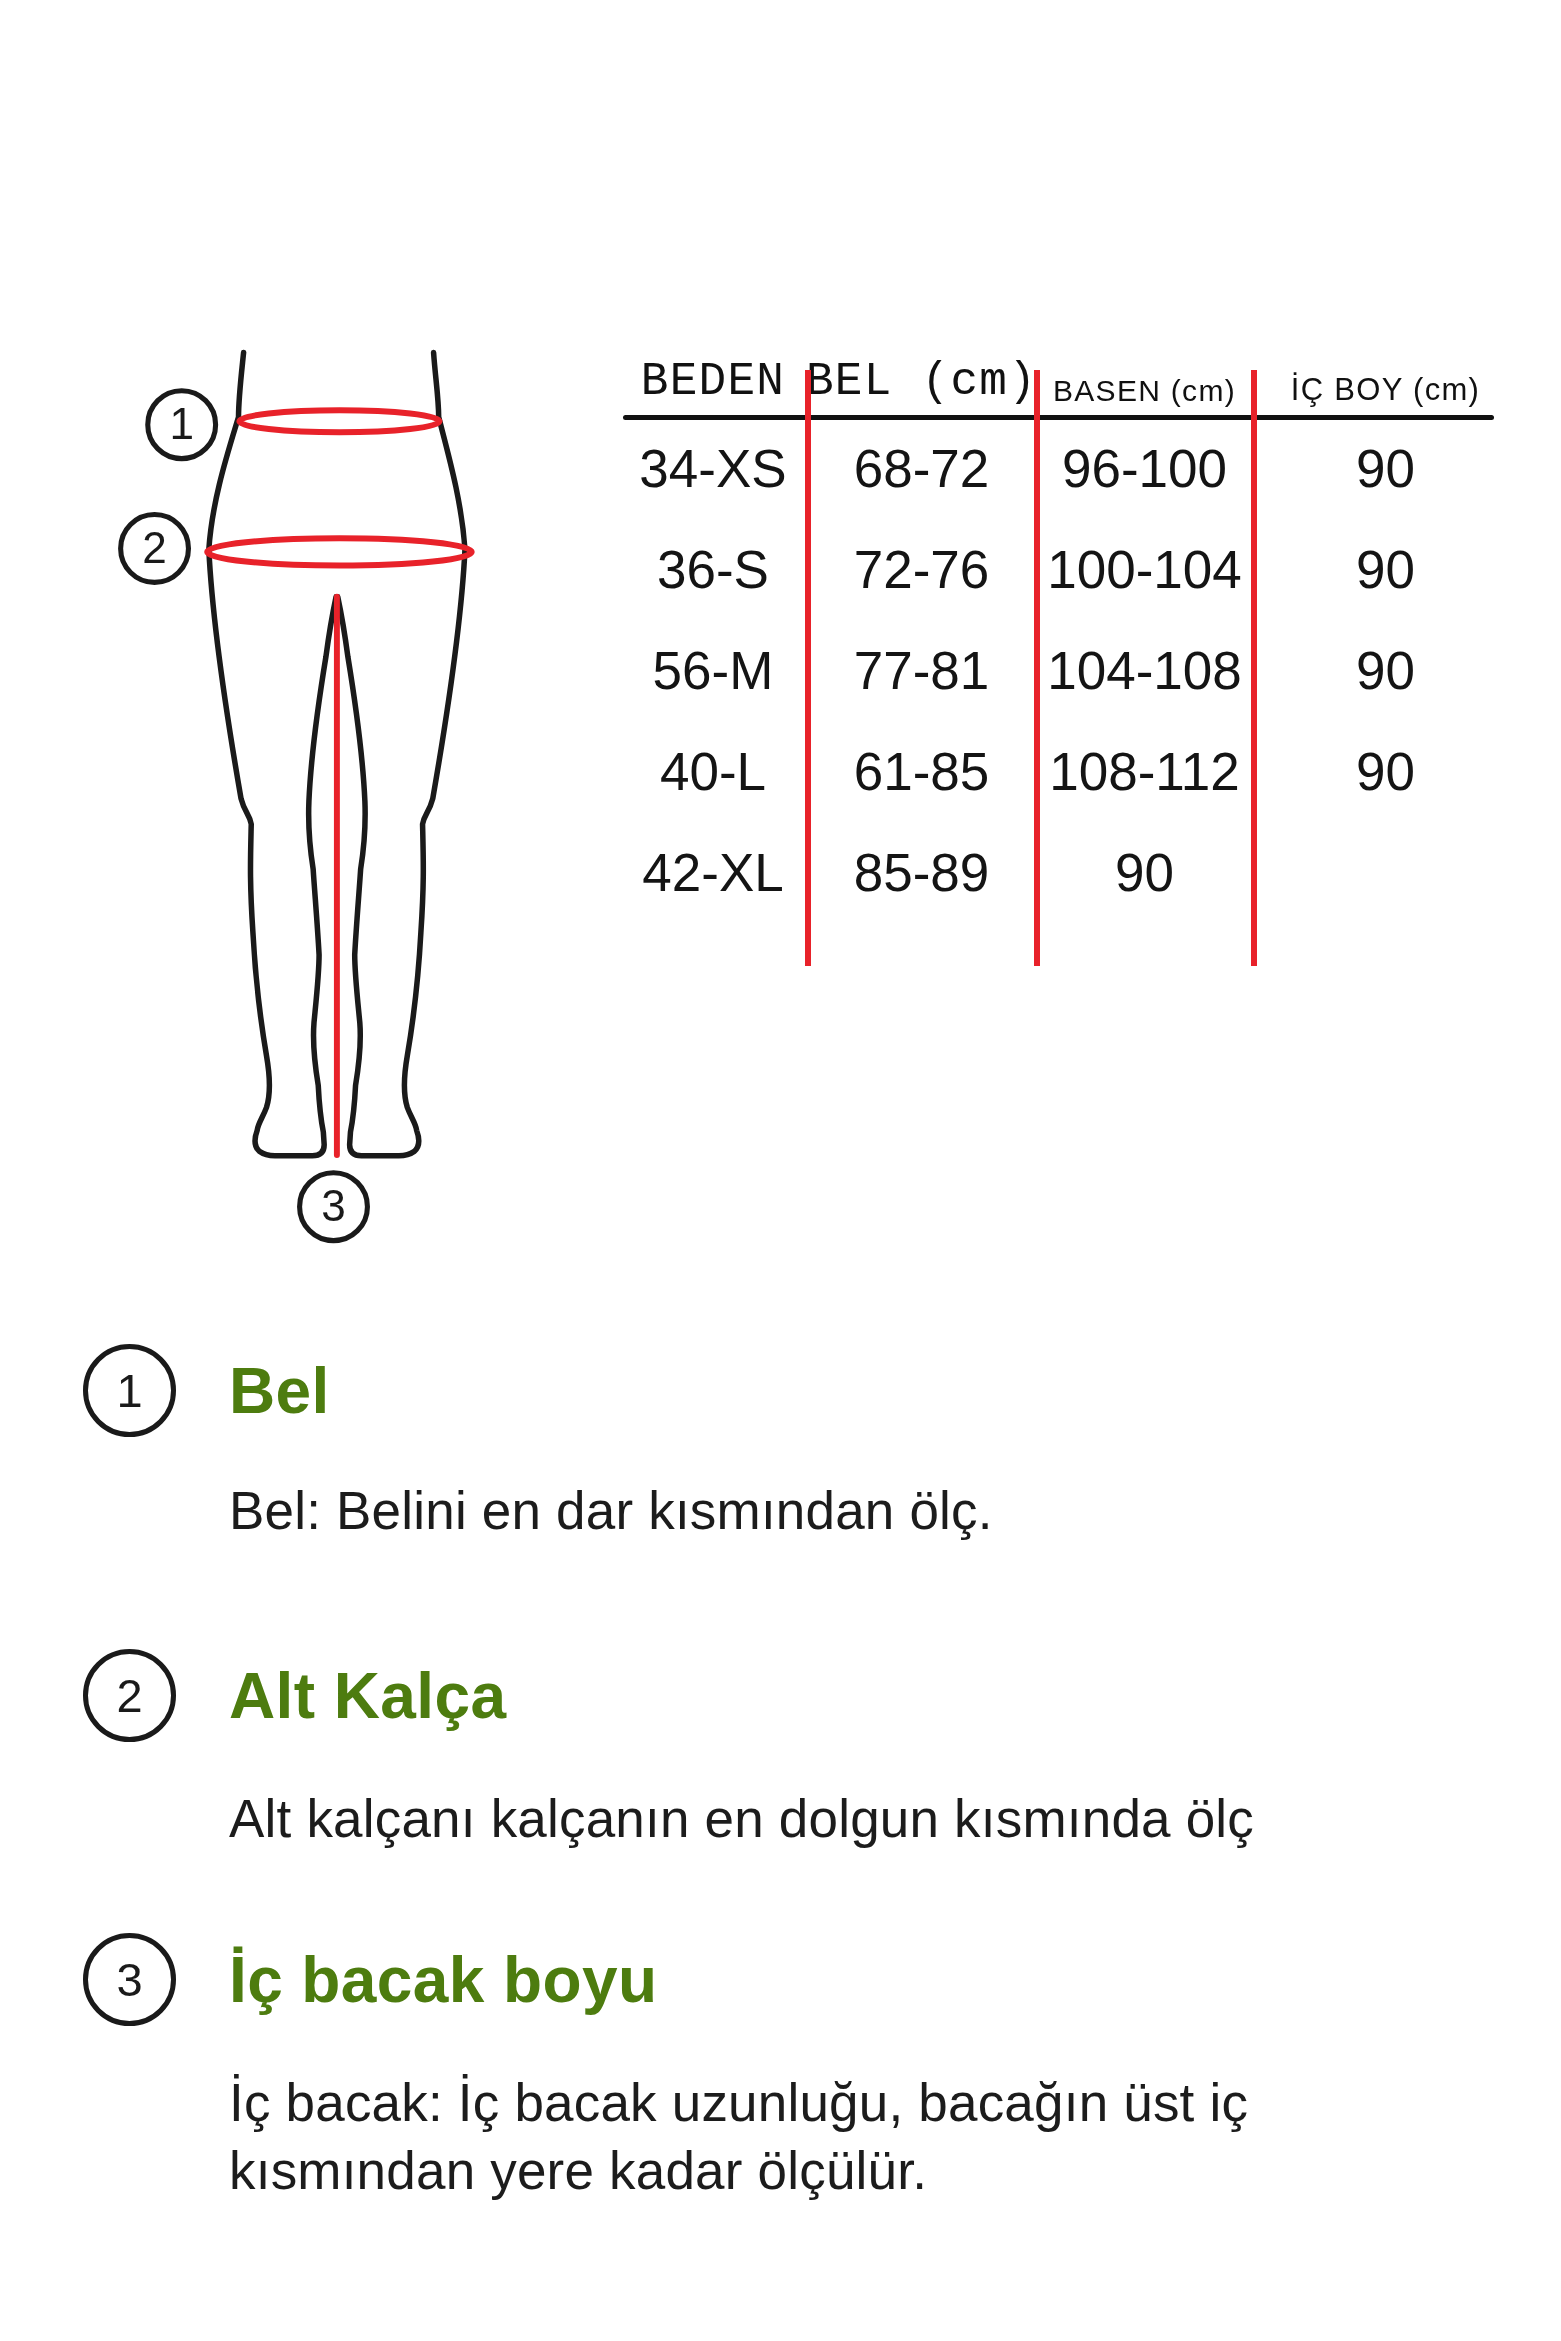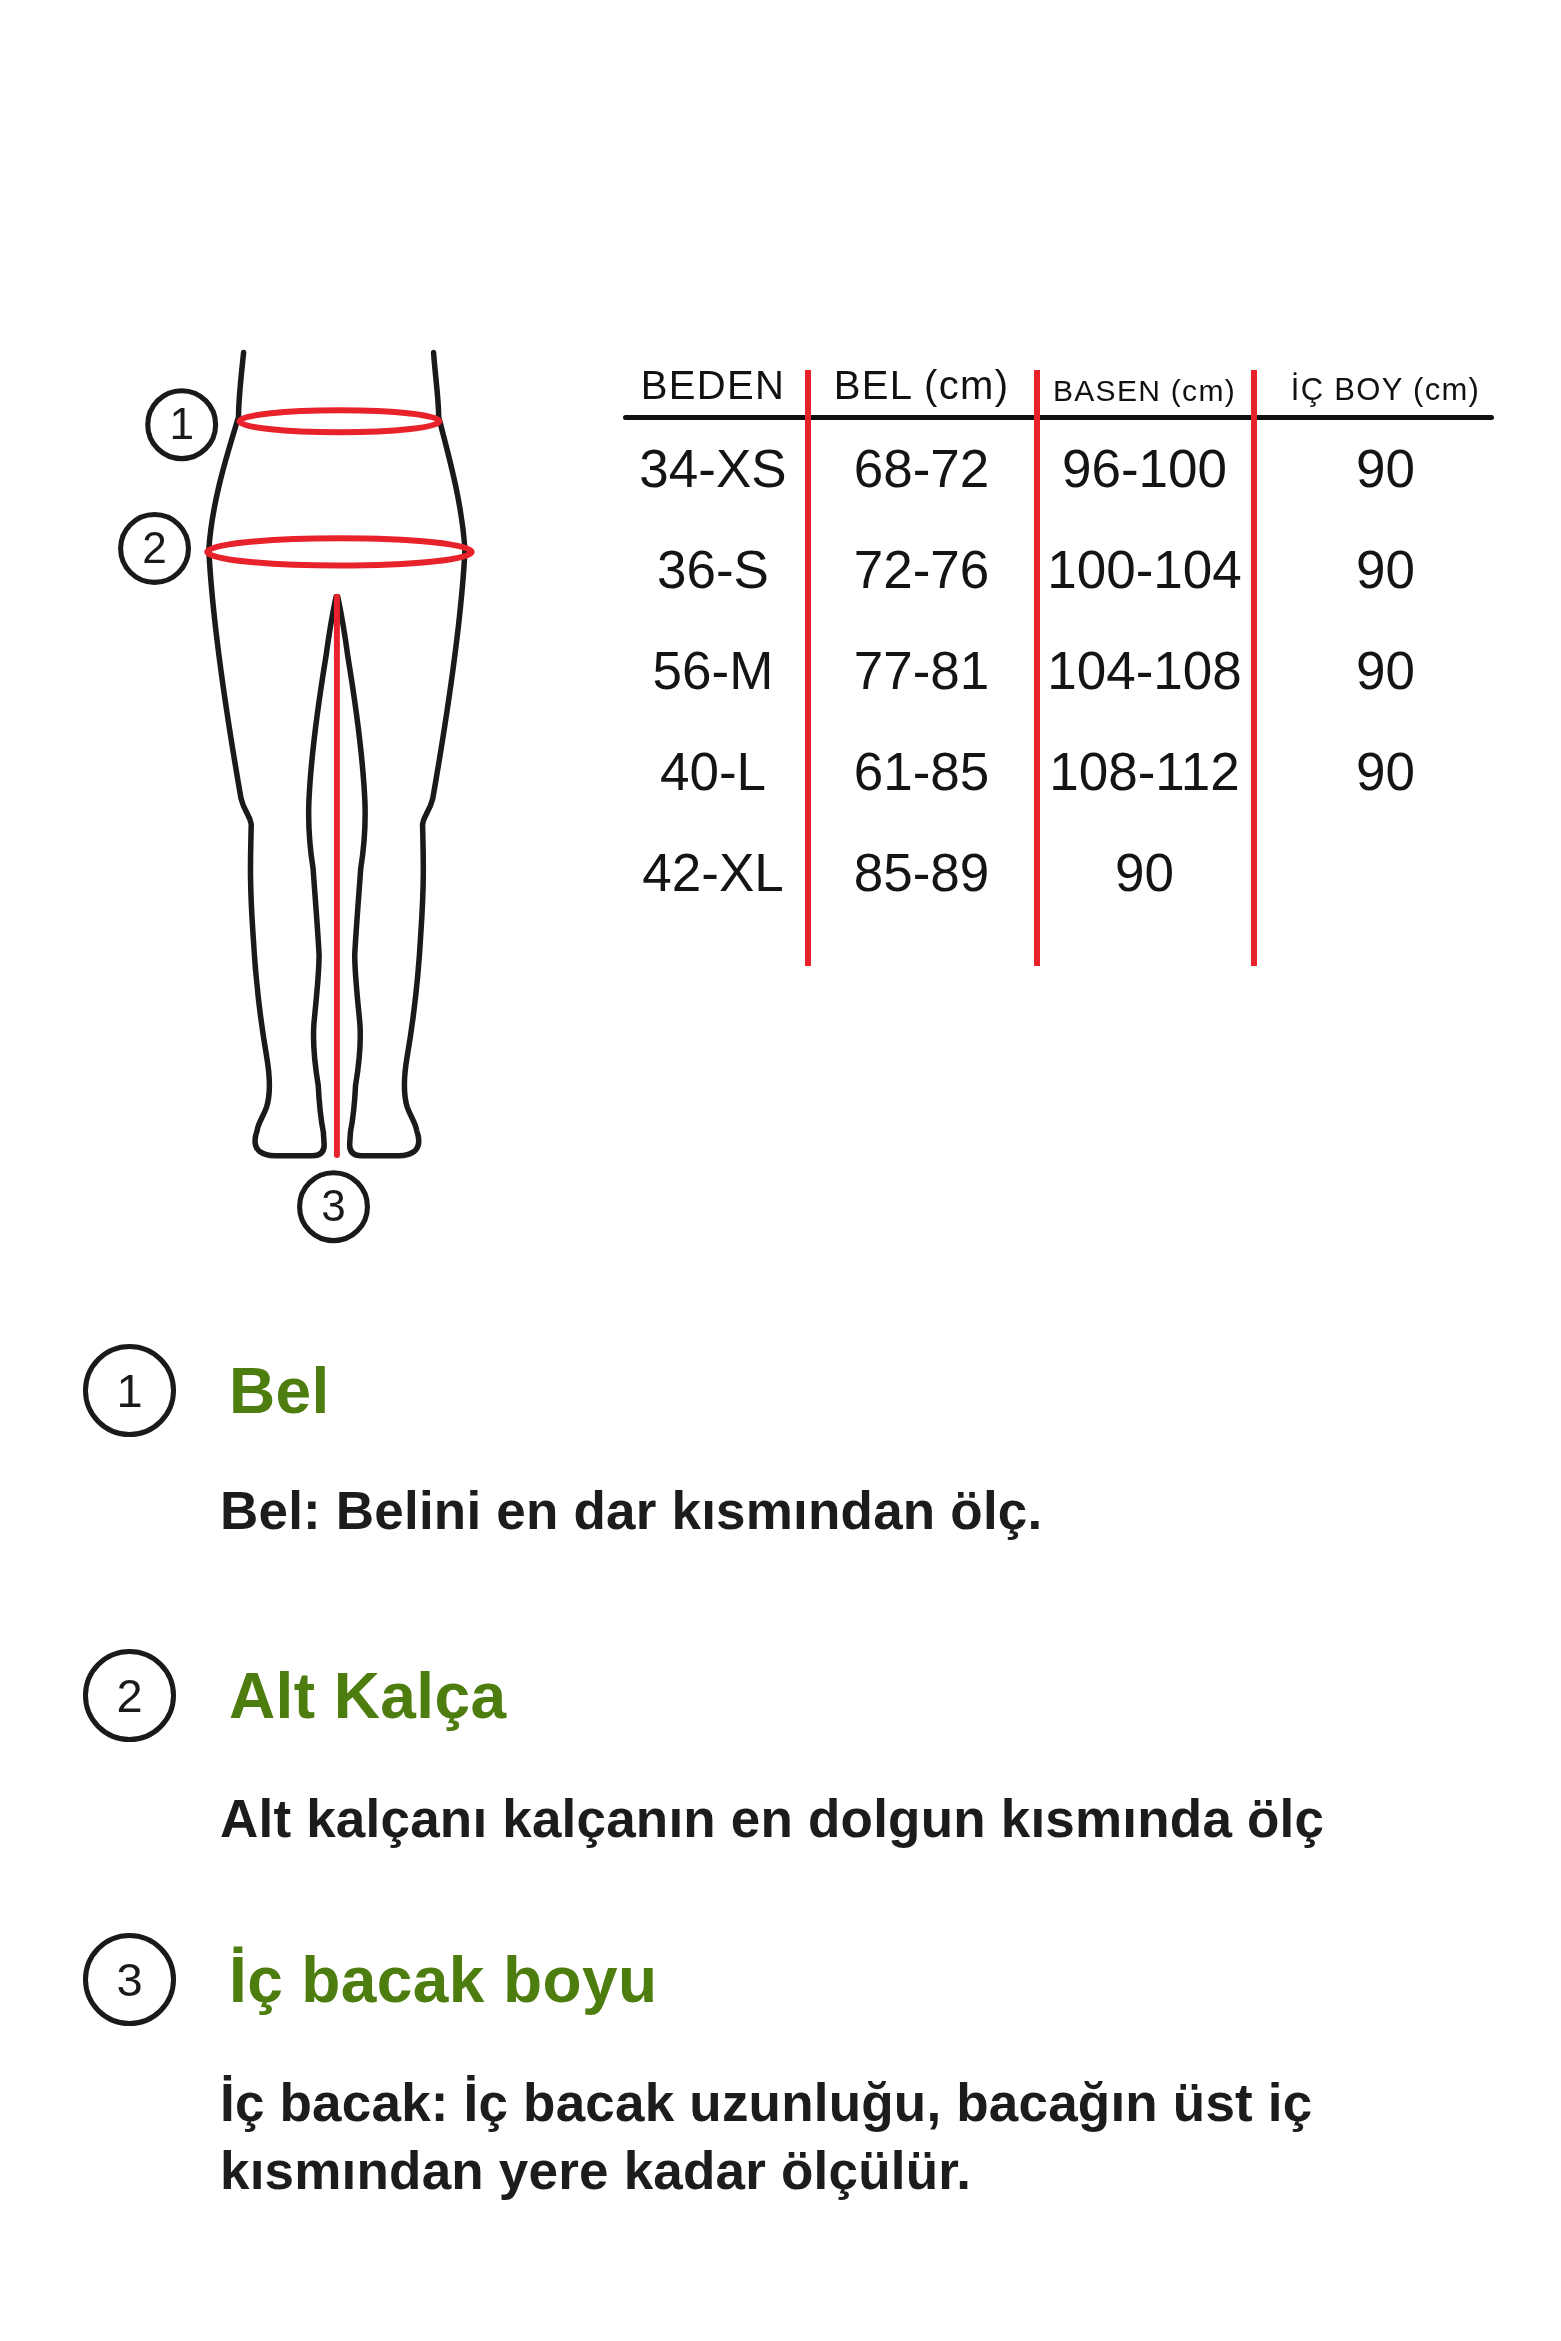--- a/index.html
+++ b/index.html
@@ -18,21 +18,21 @@
   }
   .size-table .cell{
     display:flex;align-items:center;justify-content:center;
     font-size:53px;font-weight:400;color:#141414;white-space:nowrap;
   }
   .size-table .hcell{
     display:flex;align-items:flex-end;justify-content:center;
     padding-bottom:10.2px;font-weight:400;letter-spacing:1.3px;color:#111;
     white-space:nowrap;
   }
-  .h-c0,.h-c1{font-size:40px;}
+  .h-c0,.h-c1{font-size:46px;font-family:Liberation Mono, monospace;}
   .h-c2{font-size:30px;}
   .h-c3{font-size:31px;}
   .table-rule{
     position:absolute;left:4.2px;top:59px;width:871px;height:5.1px;
     background:#111;border-radius:2.5px;
   }
   .red-divider{
     position:absolute;top:14.4px;height:596px;width:6px;background:var(--red,#e8222a);
   }
   .red-divider.d1{left:186px;}
@@ -46,21 +46,21 @@
     width:83px;height:83px;border:5.1px solid #1a1a1a;border-radius:50%;
     display:flex;align-items:center;justify-content:center;
     font-size:47px;font-weight:500;color:#1a1a1a;flex:0 0 auto;
     background:#fff;
   }
   .legend-item .legend-title{
     margin-left:53px;font-size:64px;font-weight:600;letter-spacing:0.4px;color:#4d7c0f;
     white-space:nowrap;
   }
   .legend-desc{
-    position:absolute;left:220px;font-size:53px;font-weight:700;color:#1c1c1c;
+    position:absolute;left:229px;font-size:53px;font-weight:400;color:#1c1c1c;
     line-height:68px;letter-spacing:0.2px;max-width:1255px;
   }
   .li-1{top:1344px;}  .ld-1{top:1477px;}
   .li-2{top:1649px;}  .ld-2{top:1785px;}
   .li-3{top:1933px;}  .ld-3{top:2069px;}
 </style>
 </head>
 <body>
 
 <div class="figure-wrap">

